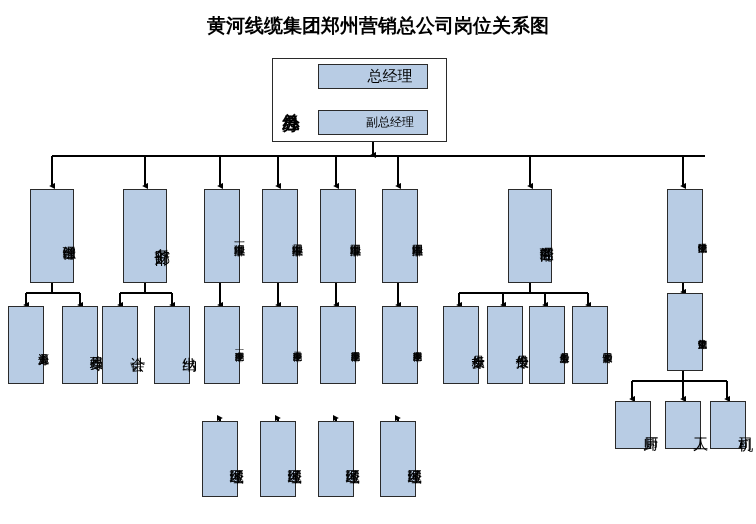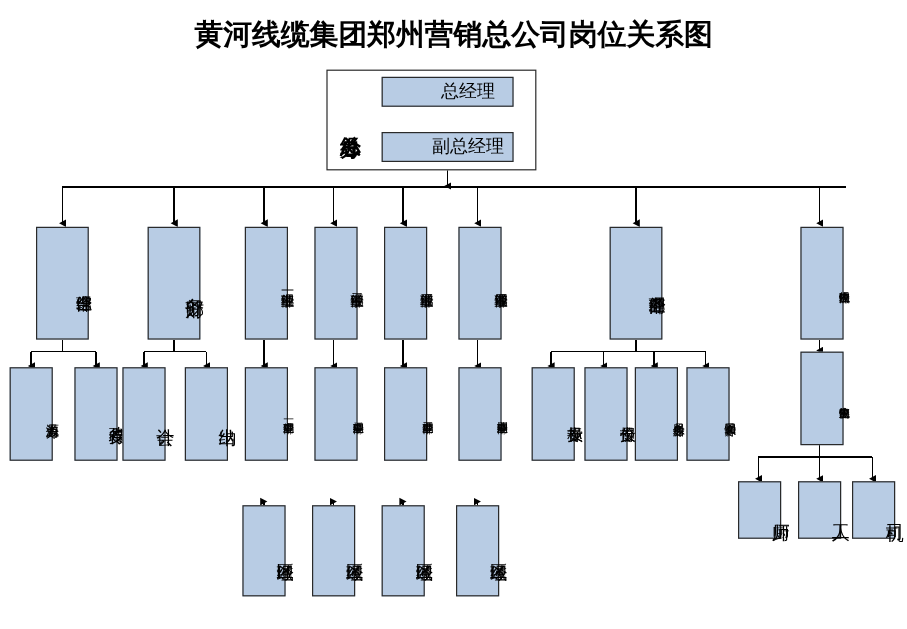--- a/index.html
+++ b/index.html
@@ -15,21 +15,21 @@
     overflow: hidden;
     font-family: "DejaVu Sans", sans-serif;
   }
   #chart-title {
     position: absolute;
     left: 0;
     top: 13px;
     width: 756px;
     text-align: center;
     font-family: "DejaVu Sans", sans-serif;
-    font-size: 24px;
+    font-size: 19px;
     font-weight: bold;
     color: #000000;
     letter-spacing: 0px;
     white-space: nowrap;
   }
   #connectors {
     position: absolute;
     left: 0;
     top: 0;
     width: 756px;
@@ -151,21 +151,21 @@
       <line x1="683" y1="381" x2="683" y2="399" marker-end="url(#arrow)"></line>
       <line x1="727" y1="381" x2="727" y2="399" marker-end="url(#arrow)"></line>
 
     </g>
   </svg>
 
   <div id="top-group"></div>
   <div id="label-zongjingban" class="vert">总经办</div>
 
   <div class="node horiz" style="left:318px;top:64px;width:110px;height:25px;font-size:15px;">总经理</div>
-  <div class="node horiz" style="left:318px;top:110px;width:110px;height:25px;font-size:15px;">副总经理</div>
+  <div class="node horiz" style="left:318px;top:110px;width:110px;height:25px;font-size:12px;">副总经理</div>
 
   <div class="node vert" style="left:30px;top:189px;width:44px;height:94px;font-size:13px;">综合部经理</div>
   <div class="node vert" style="left:123px;top:189px;width:44px;height:94px;font-size:16px;">财务部</div>
   <div class="node vert" style="left:204px;top:189px;width:32px;height:94px;font-size:11px;">事业一部经理</div>
   <div class="node vert" style="left:262px;top:189px;width:32px;height:94px;font-size:11px;">事业二部经理</div>
   <div class="node vert" style="left:320px;top:189px;width:32px;height:94px;font-size:11px;">事业三部经理</div>
   <div class="node vert" style="left:382px;top:189px;width:32px;height:94px;font-size:11px;">事业四部经理</div>
   <div class="node vert" style="left:508px;top:189px;width:44px;height:94px;font-size:14px;">商务部经理</div>
   <div class="node vert" style="left:667px;top:189px;width:32px;height:94px;font-size:9px;">物流供应部经理</div>
 

